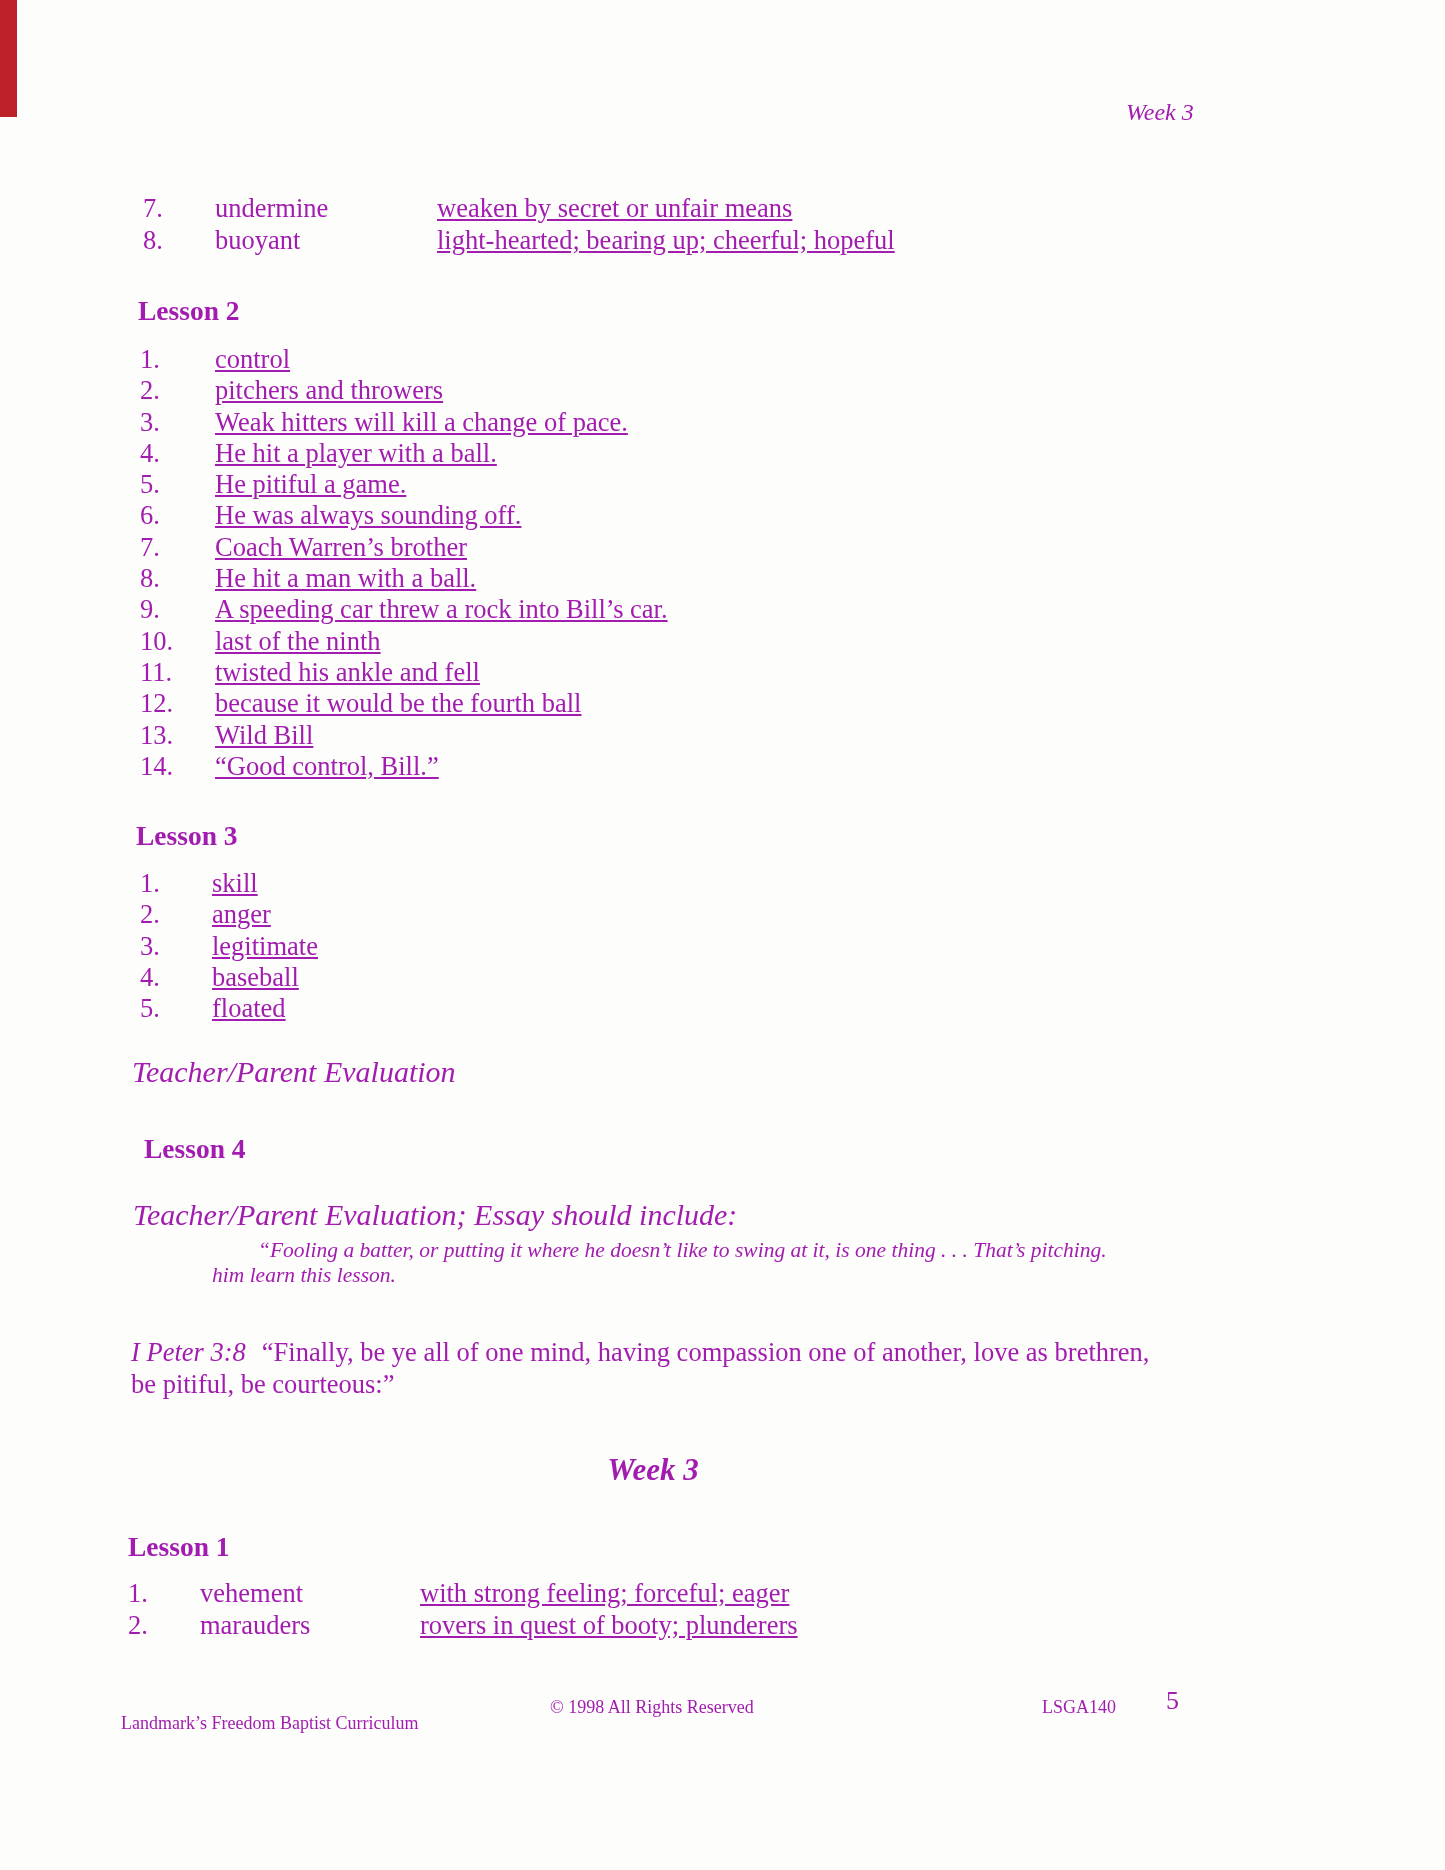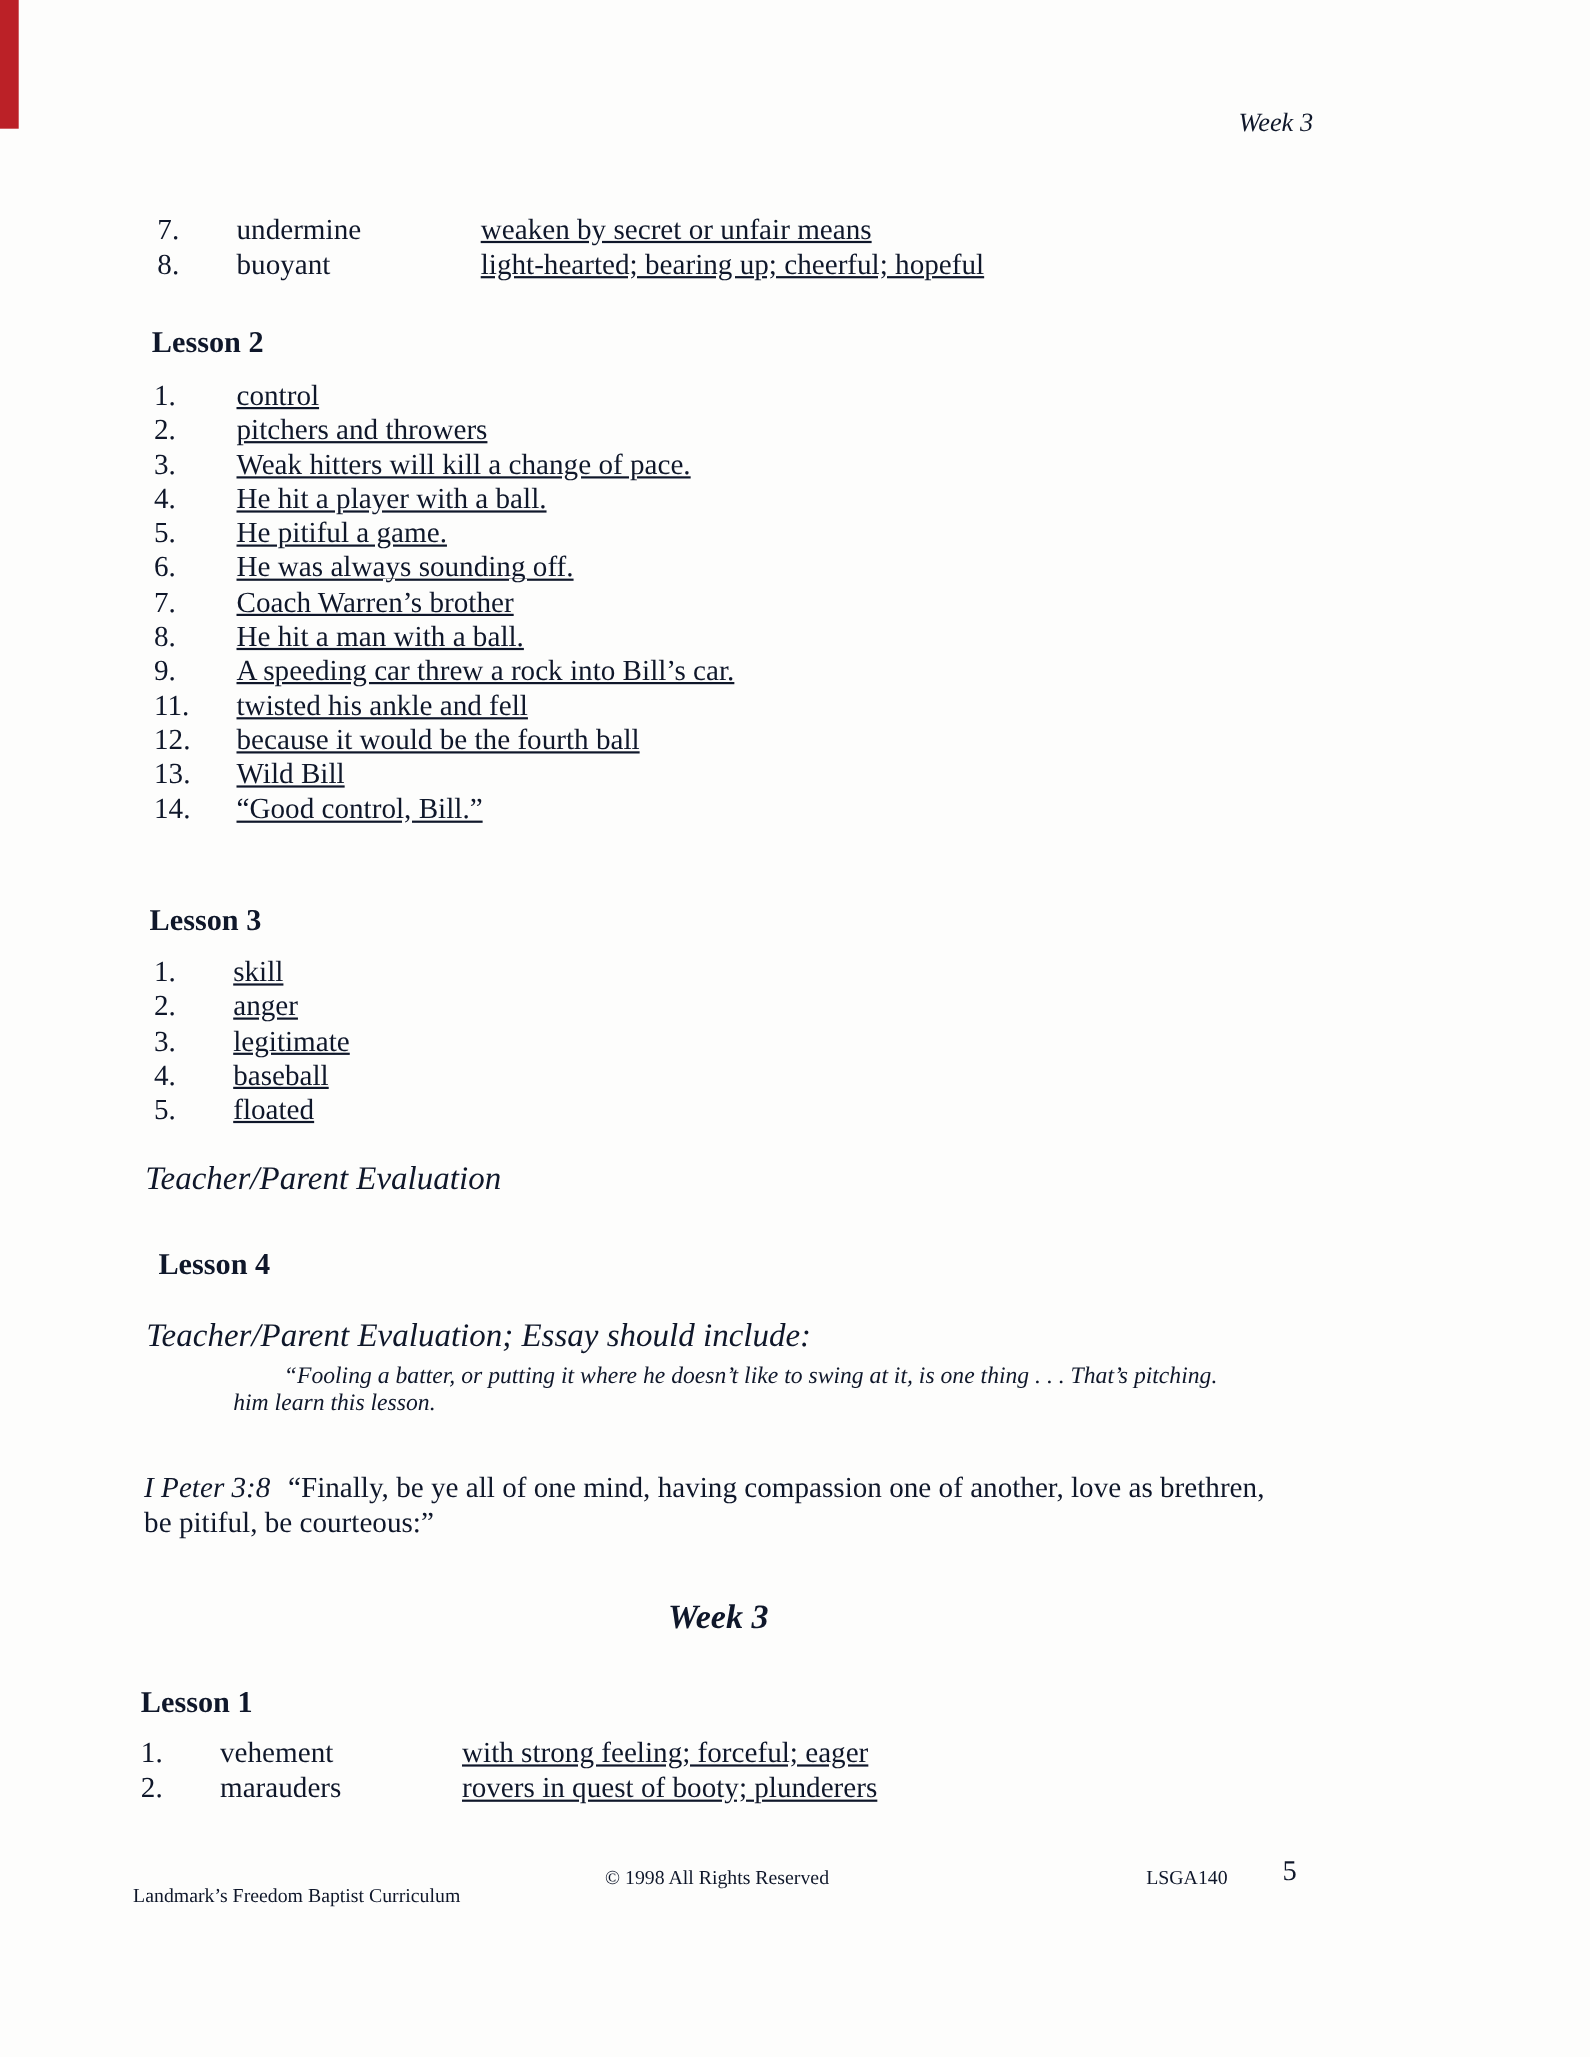--- a/index.html
+++ b/index.html
@@ -2,21 +2,21 @@
 <html><head>
 <meta charset="utf-8">
 <style>
   html, body { margin:0; padding:0; background:#ffffff; }
   .page {
     position:relative;
     width:1445px; height:1870px;
     background:#fdfdfc;
     overflow:hidden;
     font-family:"Liberation Serif","DejaVu Serif",serif;
-    color:#0f172a;
+    color:#a21caf;
   }
   .abs { position:absolute; }
 
   
   .edge-stripe { left:0; top:0; width:17px; height:117px; }
 
   
   .running-header { left:1126px; top:99px; font-style:italic; font-size:24px; }
 
   
@@ -74,20 +74,21 @@
   <div class="abs body-text" style="left:140px; top:344px;">
     <div class="list-row"><span class="num w75">1.</span><span>control</span></div>
     <div class="list-row"><span class="num w75">2.</span><span>pitchers and throwers</span></div>
     <div class="list-row"><span class="num w75">3.</span><span>Weak hitters will kill a change of pace.</span></div>
     <div class="list-row"><span class="num w75">4.</span><span>He hit a player with a ball.</span></div>
     <div class="list-row"><span class="num w75">5.</span><span>He pitiful a game.</span></div>
     <div class="list-row"><span class="num w75">6.</span><span>He was always sounding off.</span></div>
     <div class="list-row"><span class="num w75">7.</span><span>Coach Warren’s brother</span></div>
     <div class="list-row"><span class="num w75">8.</span><span>He hit a man with a ball.</span></div>
     <div class="list-row"><span class="num w75">9.</span><span>A speeding car threw a rock into Bill’s car.</span></div>
+    <div class="list-row"><span class="num w75">10.</span><span>last of the ninth</span></div>
     <div class="list-row"><span class="num w75">11.</span><span>twisted his ankle and fell</span></div>
     <div class="list-row"><span class="num w75">12.</span><span>because it would be the fourth ball</span></div>
     <div class="list-row"><span class="num w75">13.</span><span>Wild Bill</span></div>
     <div class="list-row"><span class="num w75">14.</span><span>“Good control, Bill.”</span></div>
   </div>
 
   <div class="abs lesson-heading" style="left:136px; top:820px;">Lesson 3</div>
 
   <div class="abs body-text" style="left:140px; top:868px;">
     <div class="list-row"><span class="num w72">1.</span><span>skill</span></div>

